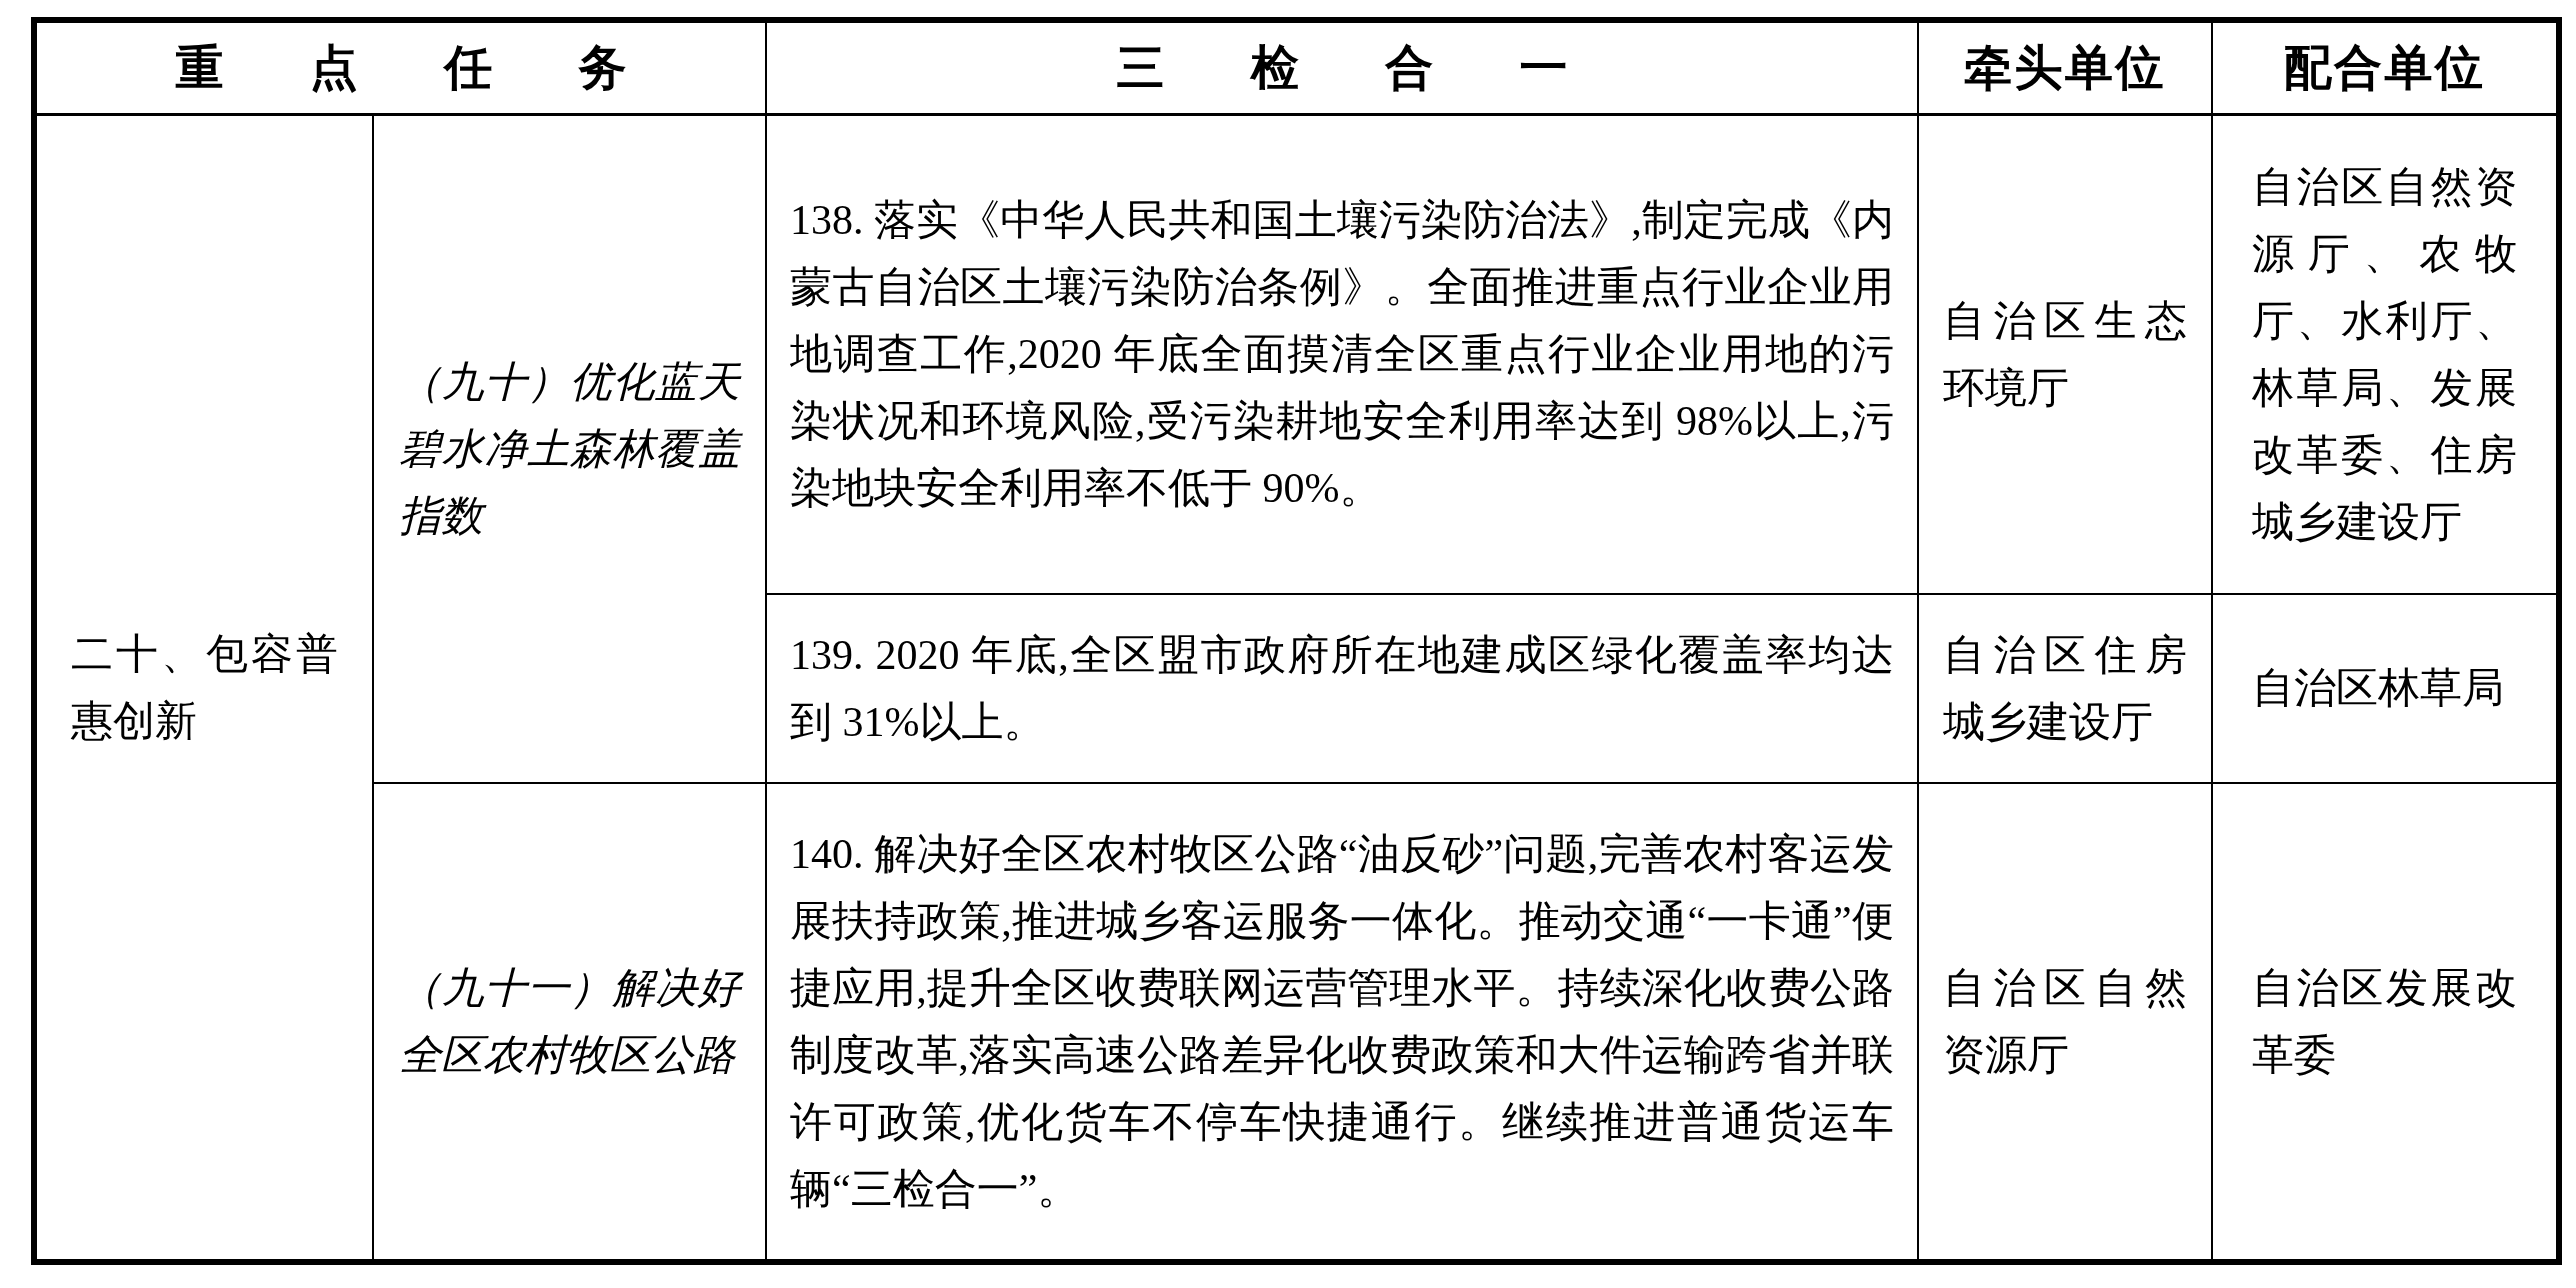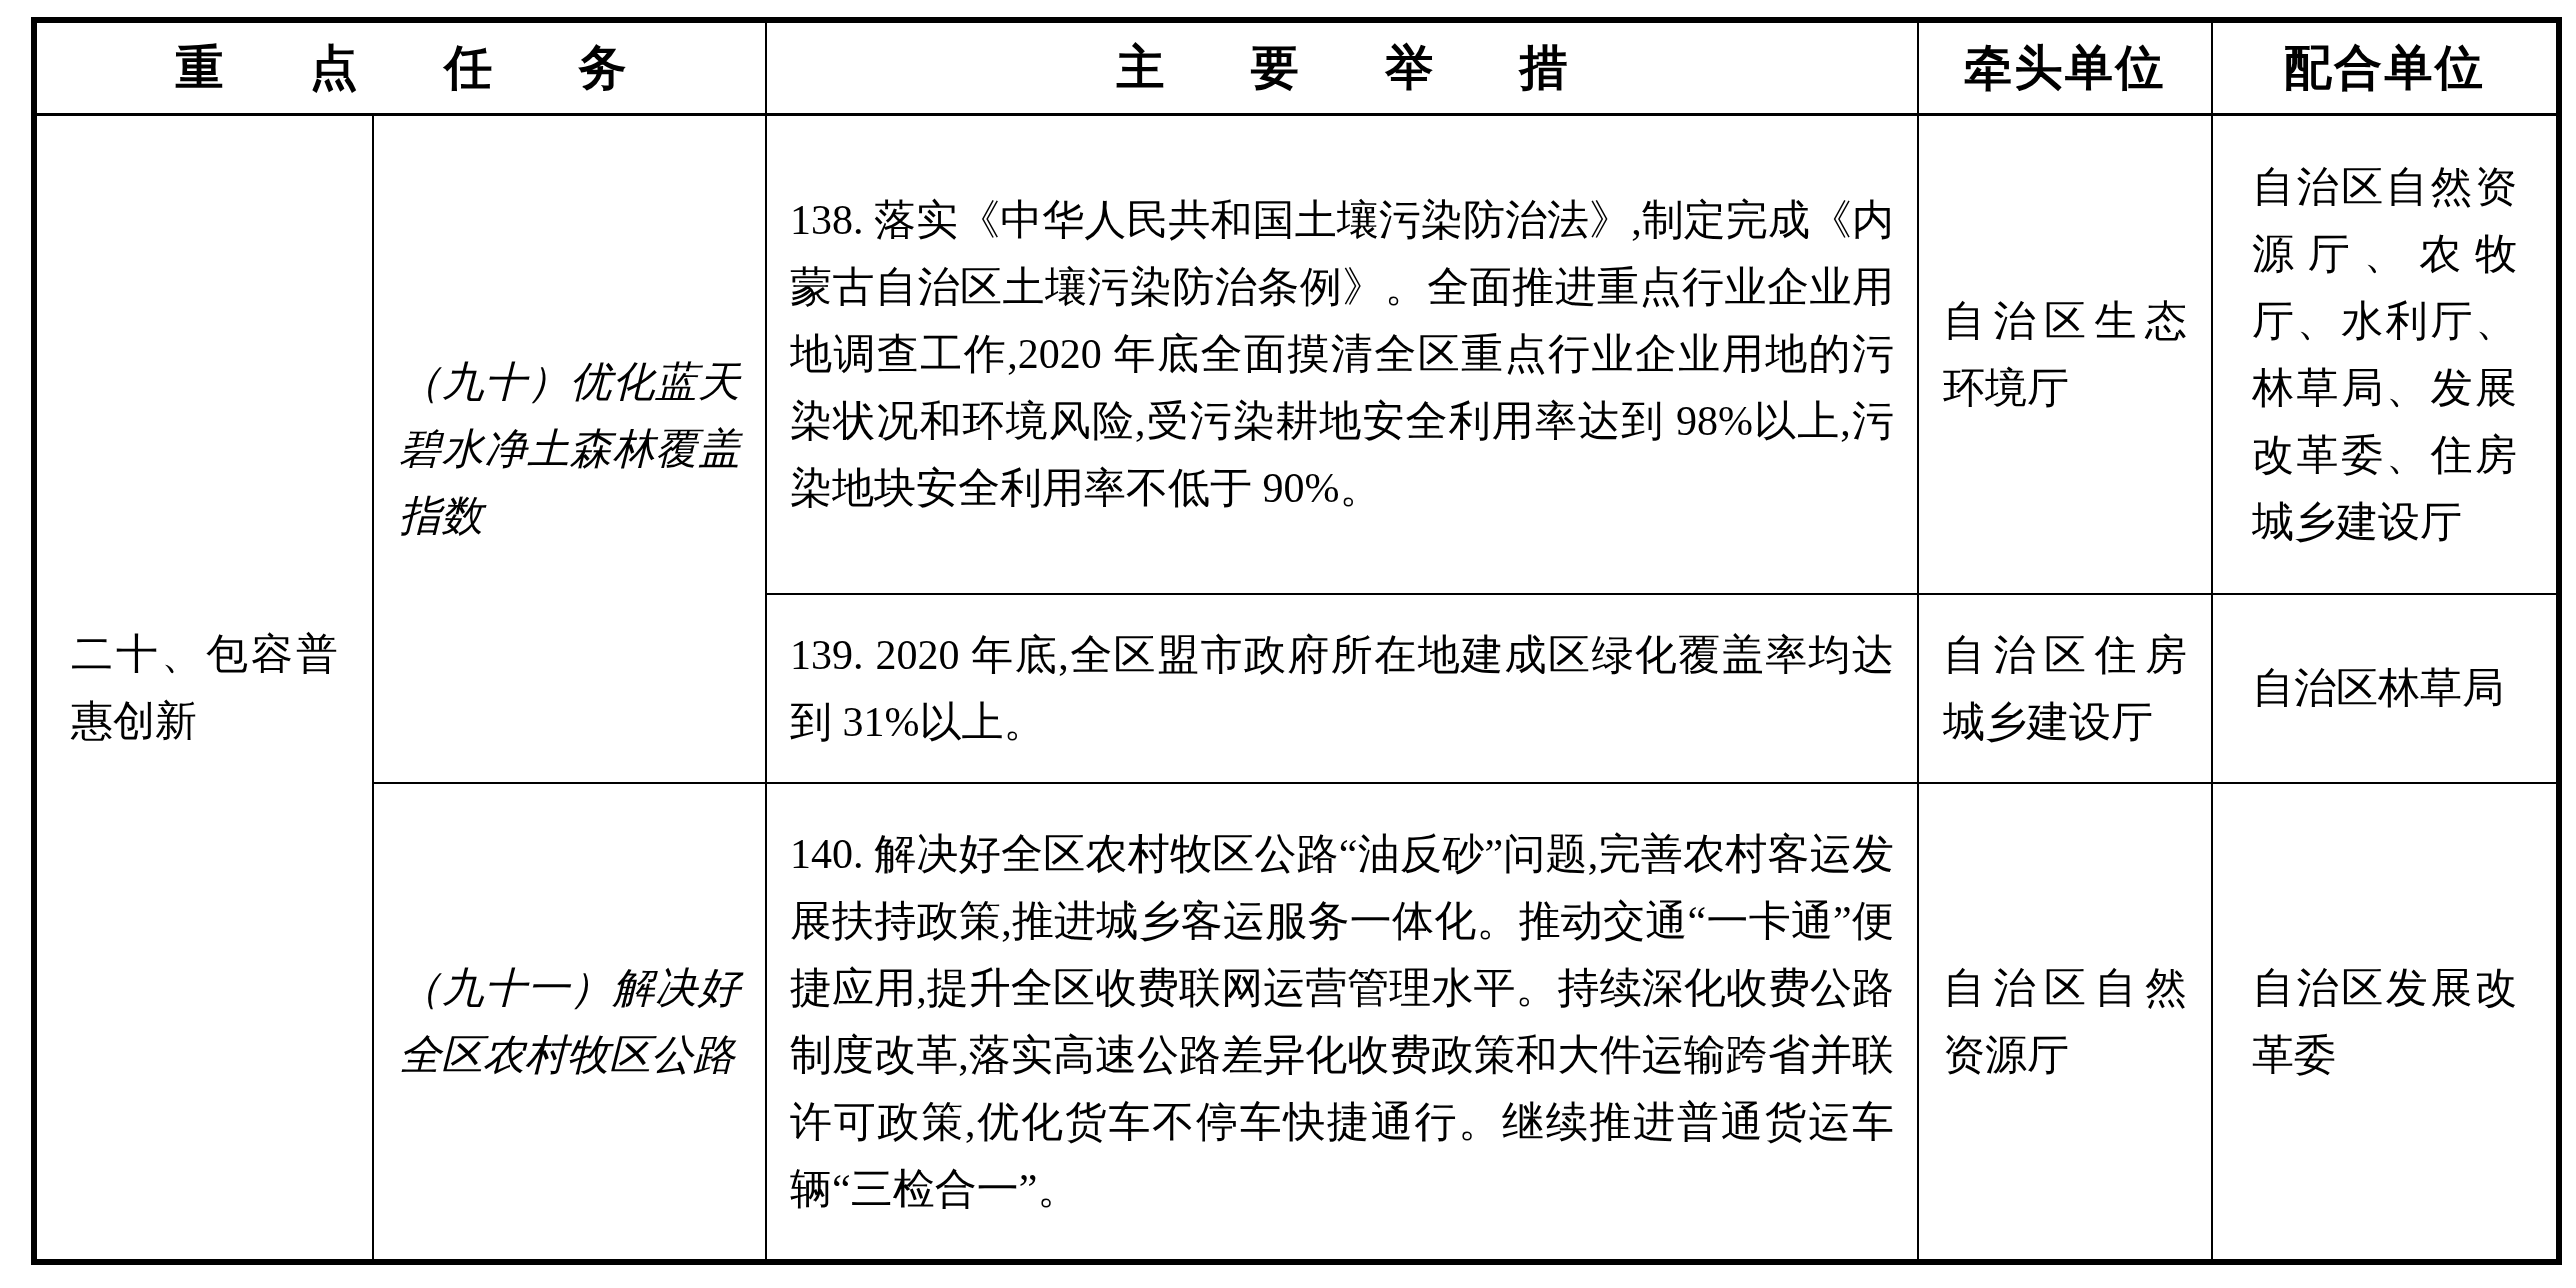--- a/index.html
+++ b/index.html
@@ -75,21 +75,21 @@
       <col style="width:1152px">
       <col style="width:294px">
       <col style="width:347px">
     </colgroup>
     <thead>
       <tr style="height:94px">
         <th colspan="2">
           <span class="sp-wide">重点任务</span>
         </th>
         <th>
-          <span class="sp-wide">主要举措</span>
+          <span class="sp-wide">三检合一</span>
         </th>
         <th>
           <span class="sp-narrow">牵头单位</span>
         </th>
         <th>
           <span class="sp-narrow">配合单位</span>
         </th>
       </tr>
     </thead>
     <tbody>

